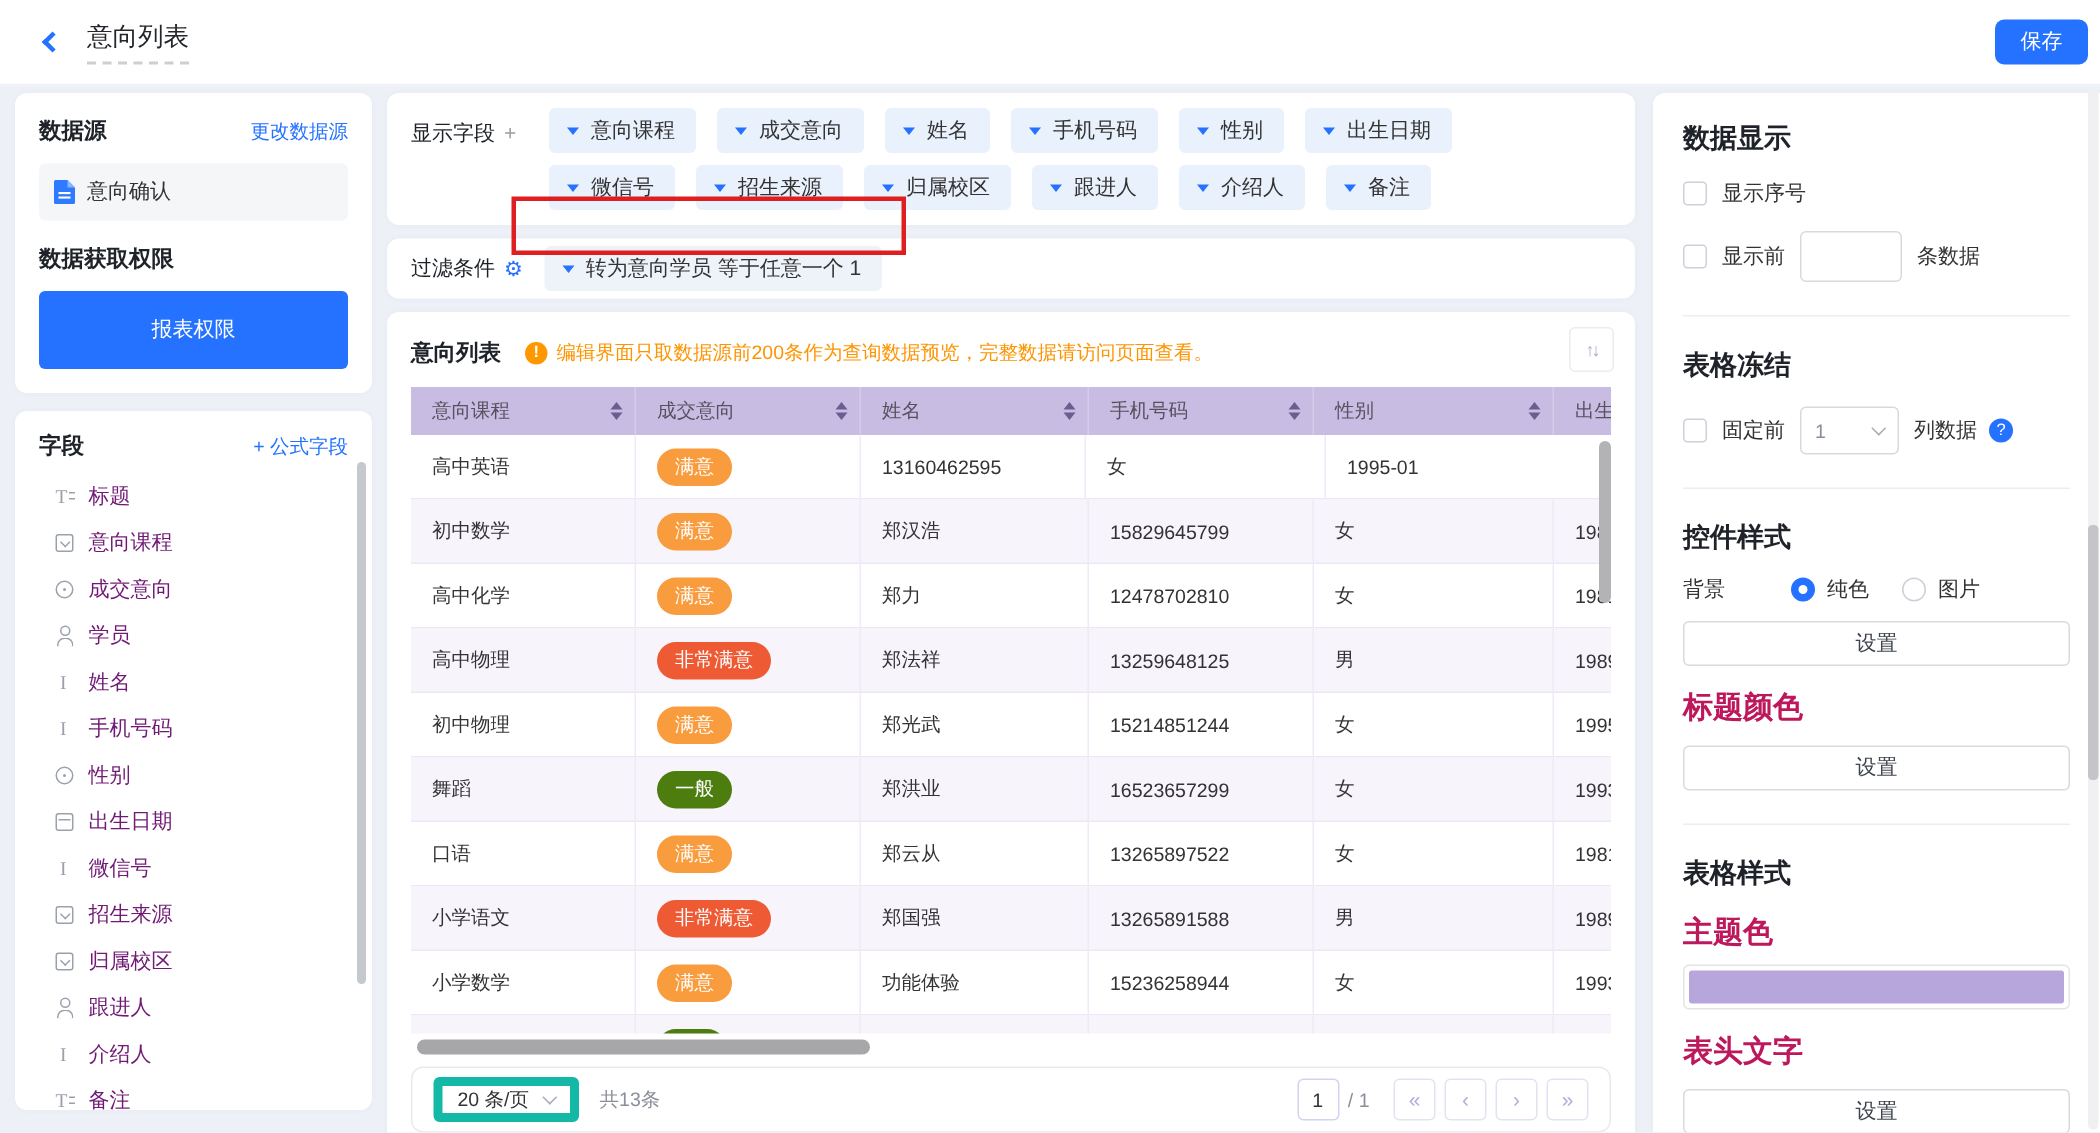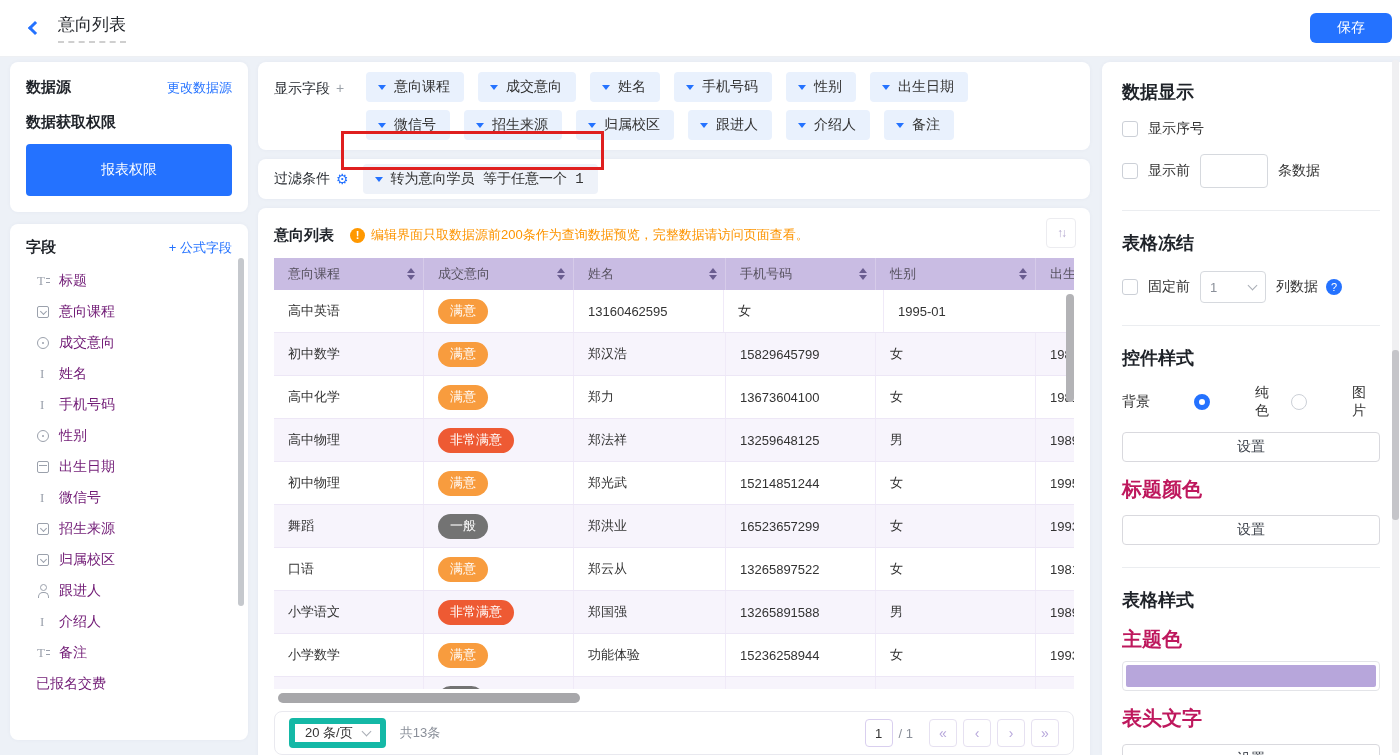--- a/index.html
+++ b/index.html
@@ -3,21 +3,21 @@
 <meta charset="utf-8">
 <style>
   * { margin:0; padding:0; box-sizing:border-box; }
   html,body { width:1400px; height:755px; overflow:hidden; font-family:"Liberation Sans","DejaVu Sans",sans-serif; background:#edf1f7; color:#333; }
   body { position:relative; }
 
   
   .topbar { position:absolute; left:0; top:0; width:1400px; height:57px; background:#fff; border-bottom:1px solid #eef0f3; display:flex; align-items:center; padding:0 8px 0 30px; z-index:10; }
   .back-chevron { width:10px; height:10px; border-left:3px solid #2472ff; border-bottom:3px solid #2472ff; transform:rotate(45deg); margin-right:18px; cursor:pointer; flex:none; }
   .page-title { font-size:17px; color:#23262b; padding-bottom:5px; border-bottom:2px dashed #cfcfcf; }
-  .save-btn { margin-left:auto; width:82px; height:30px; background:#2472ff; color:#fff; border:none; border-radius:6px; font-size:14px; cursor:pointer; }
+  .save-btn { margin-left:auto; width:62px; height:30px; background:#2472ff; color:#fff; border:none; border-radius:6px; font-size:14px; cursor:pointer; }
 
   
   .left-col { position:absolute; left:10px; top:62px; width:238px; bottom:0; display:flex; flex-direction:column; }
   .center-col { position:absolute; left:258px; top:62px; width:832px; bottom:0; }
   .right-col { position:absolute; left:1102px; top:62px; right:0; bottom:0; }
   .card { background:#fff; border-radius:8px; box-shadow:0 0 4px rgba(30,50,90,.04); }
 
   
   .ds-card { padding:16px; }
   .row-between { display:flex; align-items:center; justify-content:space-between; }
@@ -52,21 +52,21 @@
   .chip-rows { flex:1; }
   .chip-row { display:flex; flex-wrap:nowrap; margin-bottom:8px; }
   .chip-row:last-child { margin-bottom:0; }
   .chip { display:inline-flex; align-items:center; background:#e9f1fd; border-radius:4px; padding:6px 14px 6px 12px; font-size:14px; color:#333; margin-right:14px; cursor:pointer; white-space:nowrap; }
   .caret-down { width:0; height:0; border-left:4px solid transparent; border-right:4px solid transparent; border-top:5px solid #2472ff; margin-right:8px; flex:none; }
 
   
   .filter-card { margin-top:9px; padding:6px 16px; display:flex; align-items:center; height:40px; }
   .filter-label { font-size:14px; color:#1f2329; margin-right:6px; }
   .gear-icon { color:#2472ff; font-size:14px; margin-right:14px; cursor:pointer; }
-  .filter-chip { background:#eef2f9; border-radius:4px; padding:6px 14px 6px 12px; font-size:14px; color:#333; display:inline-flex; align-items:center; cursor:pointer; white-space:nowrap;font-family:Liberation Mono, monospace; }
+  .filter-chip { background:#eef2f9; border-radius:4px; padding:6px 14px 6px 12px; font-size:14px; color:#333; display:inline-flex; align-items:center; cursor:pointer; white-space:nowrap; }
   .annotation-box { position:absolute; left:341px; top:131px; width:263px; height:39px; border:3px solid #df1f1f; z-index:40; pointer-events:none; }
 
   
   .table-card { margin-top:9px; padding:12px 16px 16px; position:relative; height:557px; }
   .tc-header { display:flex; align-items:center; height:30px; }
   .tc-title { font-size:15px; font-weight:bold; color:#1f2329; margin-right:16px; }
   .warn { display:flex; align-items:center; font-size:13px; color:#fd9400; }
   .warn-icon { width:15px; height:15px; border-radius:50%; background:#ff9800; color:#fff; font-size:11px; font-weight:bold; display:inline-flex; align-items:center; justify-content:center; margin-right:6px; flex:none; }
   .sort-toggle { position:absolute; right:14px; top:10px; width:30px; height:30px; border:1px solid #ececf0; border-radius:4px; background:#fff; color:#b4a9cf; font-size:12px; display:flex; align-items:center; justify-content:center; cursor:pointer; letter-spacing:-2px; }
   .sort-toggle::before { content:"↑↓"; }
@@ -82,21 +82,21 @@
   .tri-up { width:0; height:0; border-left:4px solid transparent; border-right:4px solid transparent; border-bottom:5px solid #6a5d90; }
   .tri-down { width:0; height:0; border-left:4px solid transparent; border-right:4px solid transparent; border-top:5px solid #6a5d90; }
 
   .tbl-body { height:399px; overflow:hidden; }
   .tr { display:flex; height:43px; align-items:center; border-bottom:1px solid #ede7f6; background:#fff; }
   .tbl-body .tr:nth-child(even) { background:#f7f4fc; }
   .tr.partial { background:#f7f4fc; }
   .td { padding:0 8px 0 14px; font-size:13px; color:#333; border-right:1px solid #f0eaf8; overflow:hidden; white-space:nowrap; flex:none; height:100%; display:flex; align-items:center; }
   .td.c0{width:150px;} .td.c1{width:150px;} .td.c2{width:152px;} .td.c3{width:150px;} .td.c4{width:160px;} .td.c5{flex:1;min-width:0;border-right:none;}
   .badge { display:inline-flex; align-items:center; justify-content:center; min-width:46px; height:25px; padding:0 12px; border-radius:13px; color:#fff; font-size:13px; }
-  .badge-orange{background:#f89c3e;} .badge-red{background:#ee5a33;} .badge-gray{background:#737373;}
+  .badge-orange{background:#f89c3e;} .badge-red{background:#ee5a33;} .badge-gray{background:#4d7c0f;}
   .v-scrollbar { position:absolute; right:0; top:36px; width:8px; height:108px; background:#b3b3b6; border-radius:4px; }
 
   .h-scrollbar { margin-top:4px; height:10px; position:relative; }
   .h-scroll-thumb { position:absolute; left:4px; top:0; width:302px; height:10px; background:#a7a7aa; border-radius:5px; cursor:pointer; }
 
   .pager { margin-top:8px; height:44px; border:1px solid #e9e9ef; border-radius:8px; display:flex; align-items:center; padding:0 14px; }
   .page-size-select { height:30px; border:6px solid #14b8a6; border-radius:4px; display:inline-flex; align-items:center; padding:0 10px; font-size:13px; color:#333; cursor:pointer; }
   .chev-down-sm { width:7px; height:7px; border-left:1.5px solid #a9adb5; border-bottom:1.5px solid #a9adb5; transform:rotate(-45deg); margin-left:10px; margin-top:-3px; }
   .total-label { font-size:13px; color:#8a8f99; margin-left:14px; }
   .pager-right { margin-left:auto; display:flex; align-items:center; }
@@ -112,21 +112,21 @@
   .checkbox { width:16px; height:16px; border:1px solid #ccd0d7; border-radius:3px; background:#fff; margin-right:10px; flex:none; cursor:pointer; }
   .rp-input { width:68px; height:34px; border:1px solid #d6d9de; border-radius:4px; background:#fff; margin:0 10px; }
   .rp-select { width:66px; height:32px; border:1px solid #d6d9de; border-radius:4px; display:inline-flex; align-items:center; justify-content:space-between; padding:0 9px; font-size:13px; color:#8a8f99; margin:0 10px; cursor:pointer; }
   .help-icon { width:16px; height:16px; border-radius:50%; background:#2472ff; color:#fff; font-size:11px; display:inline-flex; align-items:center; justify-content:center; margin-left:8px; cursor:pointer; }
   .divider { height:1px; background:#ebedf0; margin-top:22px; }
   .rp-h3 { margin-top:20px; }
   .bg-row { margin-top:14px; }
   .bg-label { width:72px; flex:none; }
   .radio { width:16px; height:16px; border-radius:50%; border:1px solid #ccd0d7; background:#fff; margin-right:8px; flex:none; cursor:pointer; }
   .radio.checked { border:5px solid #2472ff; }
-  .radio-group { display:flex; align-items:center; margin-right:22px;gap:37px; }
+  .radio-group { display:flex; align-items:center; margin-right:22px; }
   .set-btn { margin-top:12px; width:100%; height:30px; border:1px solid #d9d9de; border-radius:4px; background:#fff; font-size:14px; color:#3f444d; cursor:pointer; }
   .rp-label { margin-top:14px; font-size:20px; color:#be185d;font-weight:bold; }
   .swatch-wrap { margin-top:8px; border:1px solid #e3e4e8; border-radius:4px; padding:3px; height:30px; cursor:pointer; }
   .swatch { width:100%; height:100%; background:#b7a6db; border-radius:2px; }
 
   .page-scrollbar { position:absolute; right:1px; top:60px; bottom:2px; width:7px; background:#f0f0f2; border-radius:3px; z-index:50; }
   .page-scroll-thumb { position:absolute; left:0; top:290px; width:7px; height:170px; background:#c5c5c9; border-radius:3px; cursor:pointer; }
 </style>
 </head>
 <body>
@@ -136,20 +136,29 @@
   <span class="page-title">意向列表</span>
   <button class="save-btn">保存</button>
 </div>
 
 <aside class="left-col">
   <div class="card ds-card">
     <div class="row-between">
       <span class="sec-title">数据源</span>
       <span class="blue-link">更改数据源</span>
     </div>
+    <div class="ds-item">
+      <svg class="doc-icon" viewBox="0 0 14 16">
+          <path d="M1 0h8l5 5v10a1 1 0 0 1-1 1H1a1 1 0 0 1-1-1V1a1 1 0 0 1 1-1z" fill="#2f7bff"></path>
+          <path d="M9 0l5 5H9z" fill="#8ab4ff"></path>
+          <rect x="3" y="8" width="8" height="1.4" fill="#fff"></rect>
+          <rect x="3" y="11" width="8" height="1.4" fill="#fff"></rect>
+        </svg>
+      <span>意向确认</span>
+    </div>
     <div class="sec-title perm-title">数据获取权限</div>
     <button class="perm-btn">报表权限</button>
   </div>
 
   <div class="card fields-card">
     <div class="row-between">
       <span class="sec-title">字段</span>
       <span class="blue-link">+ 公式字段</span>
     </div>
     <div class="fields-list">
@@ -162,20 +171,24 @@
         <div class="field-item">
           <span class="f-icon select-icon"></span>
           <span>意向课程</span>
         </div>
 
         <div class="field-item">
           <span class="f-icon radio-icon"></span>
           <span>成交意向</span>
         </div>
 
+        <div class="field-item">
+          <span class="f-icon person-icon"></span>
+          <span>学员</span>
+        </div>
 
         <div class="field-item">
           <span class="f-icon text-icon"></span>
           <span>姓名</span>
         </div>
 
         <div class="field-item">
           <span class="f-icon text-icon"></span>
           <span>手机号码</span>
         </div>
@@ -395,21 +408,21 @@
             <div class="td c4">女</div>
             <div class="td c5">1981-06</div>
           </div>
 
           <div class="tr">
             <div class="td c0">高中化学</div>
             <div class="td c1">
               <span class="badge badge-orange">满意</span>
             </div>
             <div class="td c2">郑力</div>
-            <div class="td c3">13673604100</div>
+            <div class="td c3">12478702810</div>
             <div class="td c4">女</div>
             <div class="td c5">1981-06</div>
           </div>
 
           <div class="tr">
             <div class="td c0">高中物理</div>
             <div class="td c1">
               <span class="badge badge-red">非常满意</span>
             </div>
             <div class="td c2">郑法祥</div>

